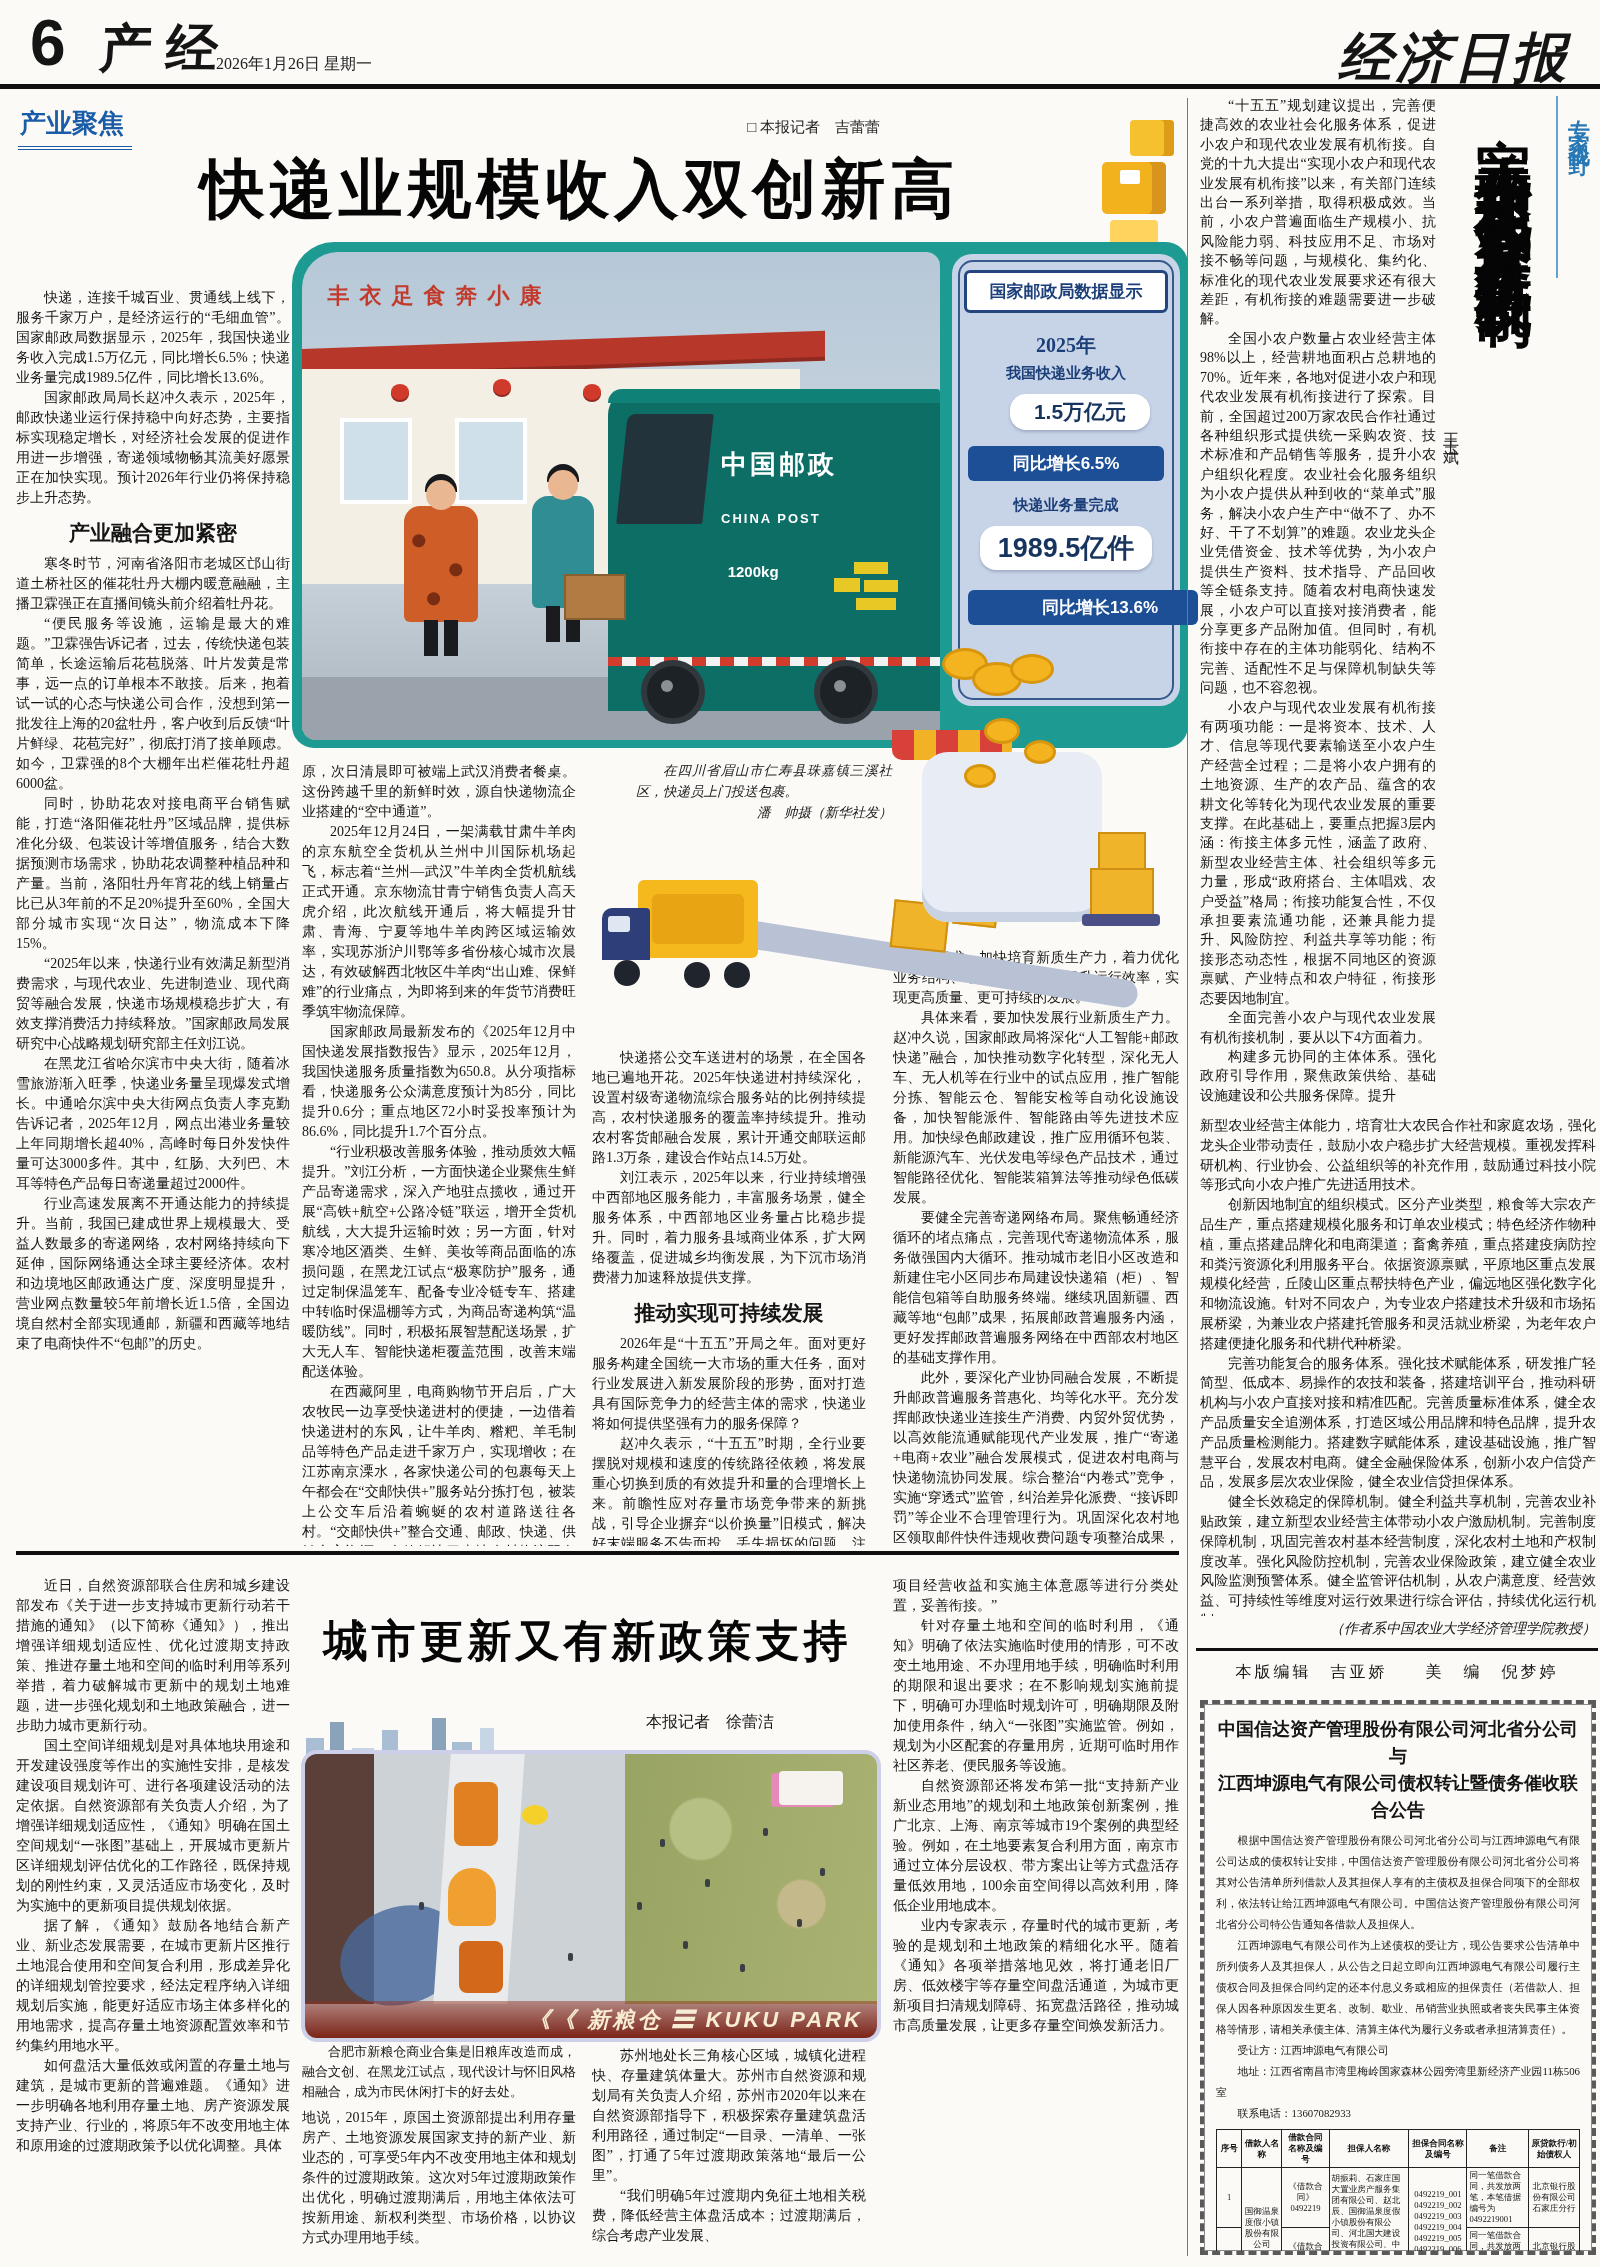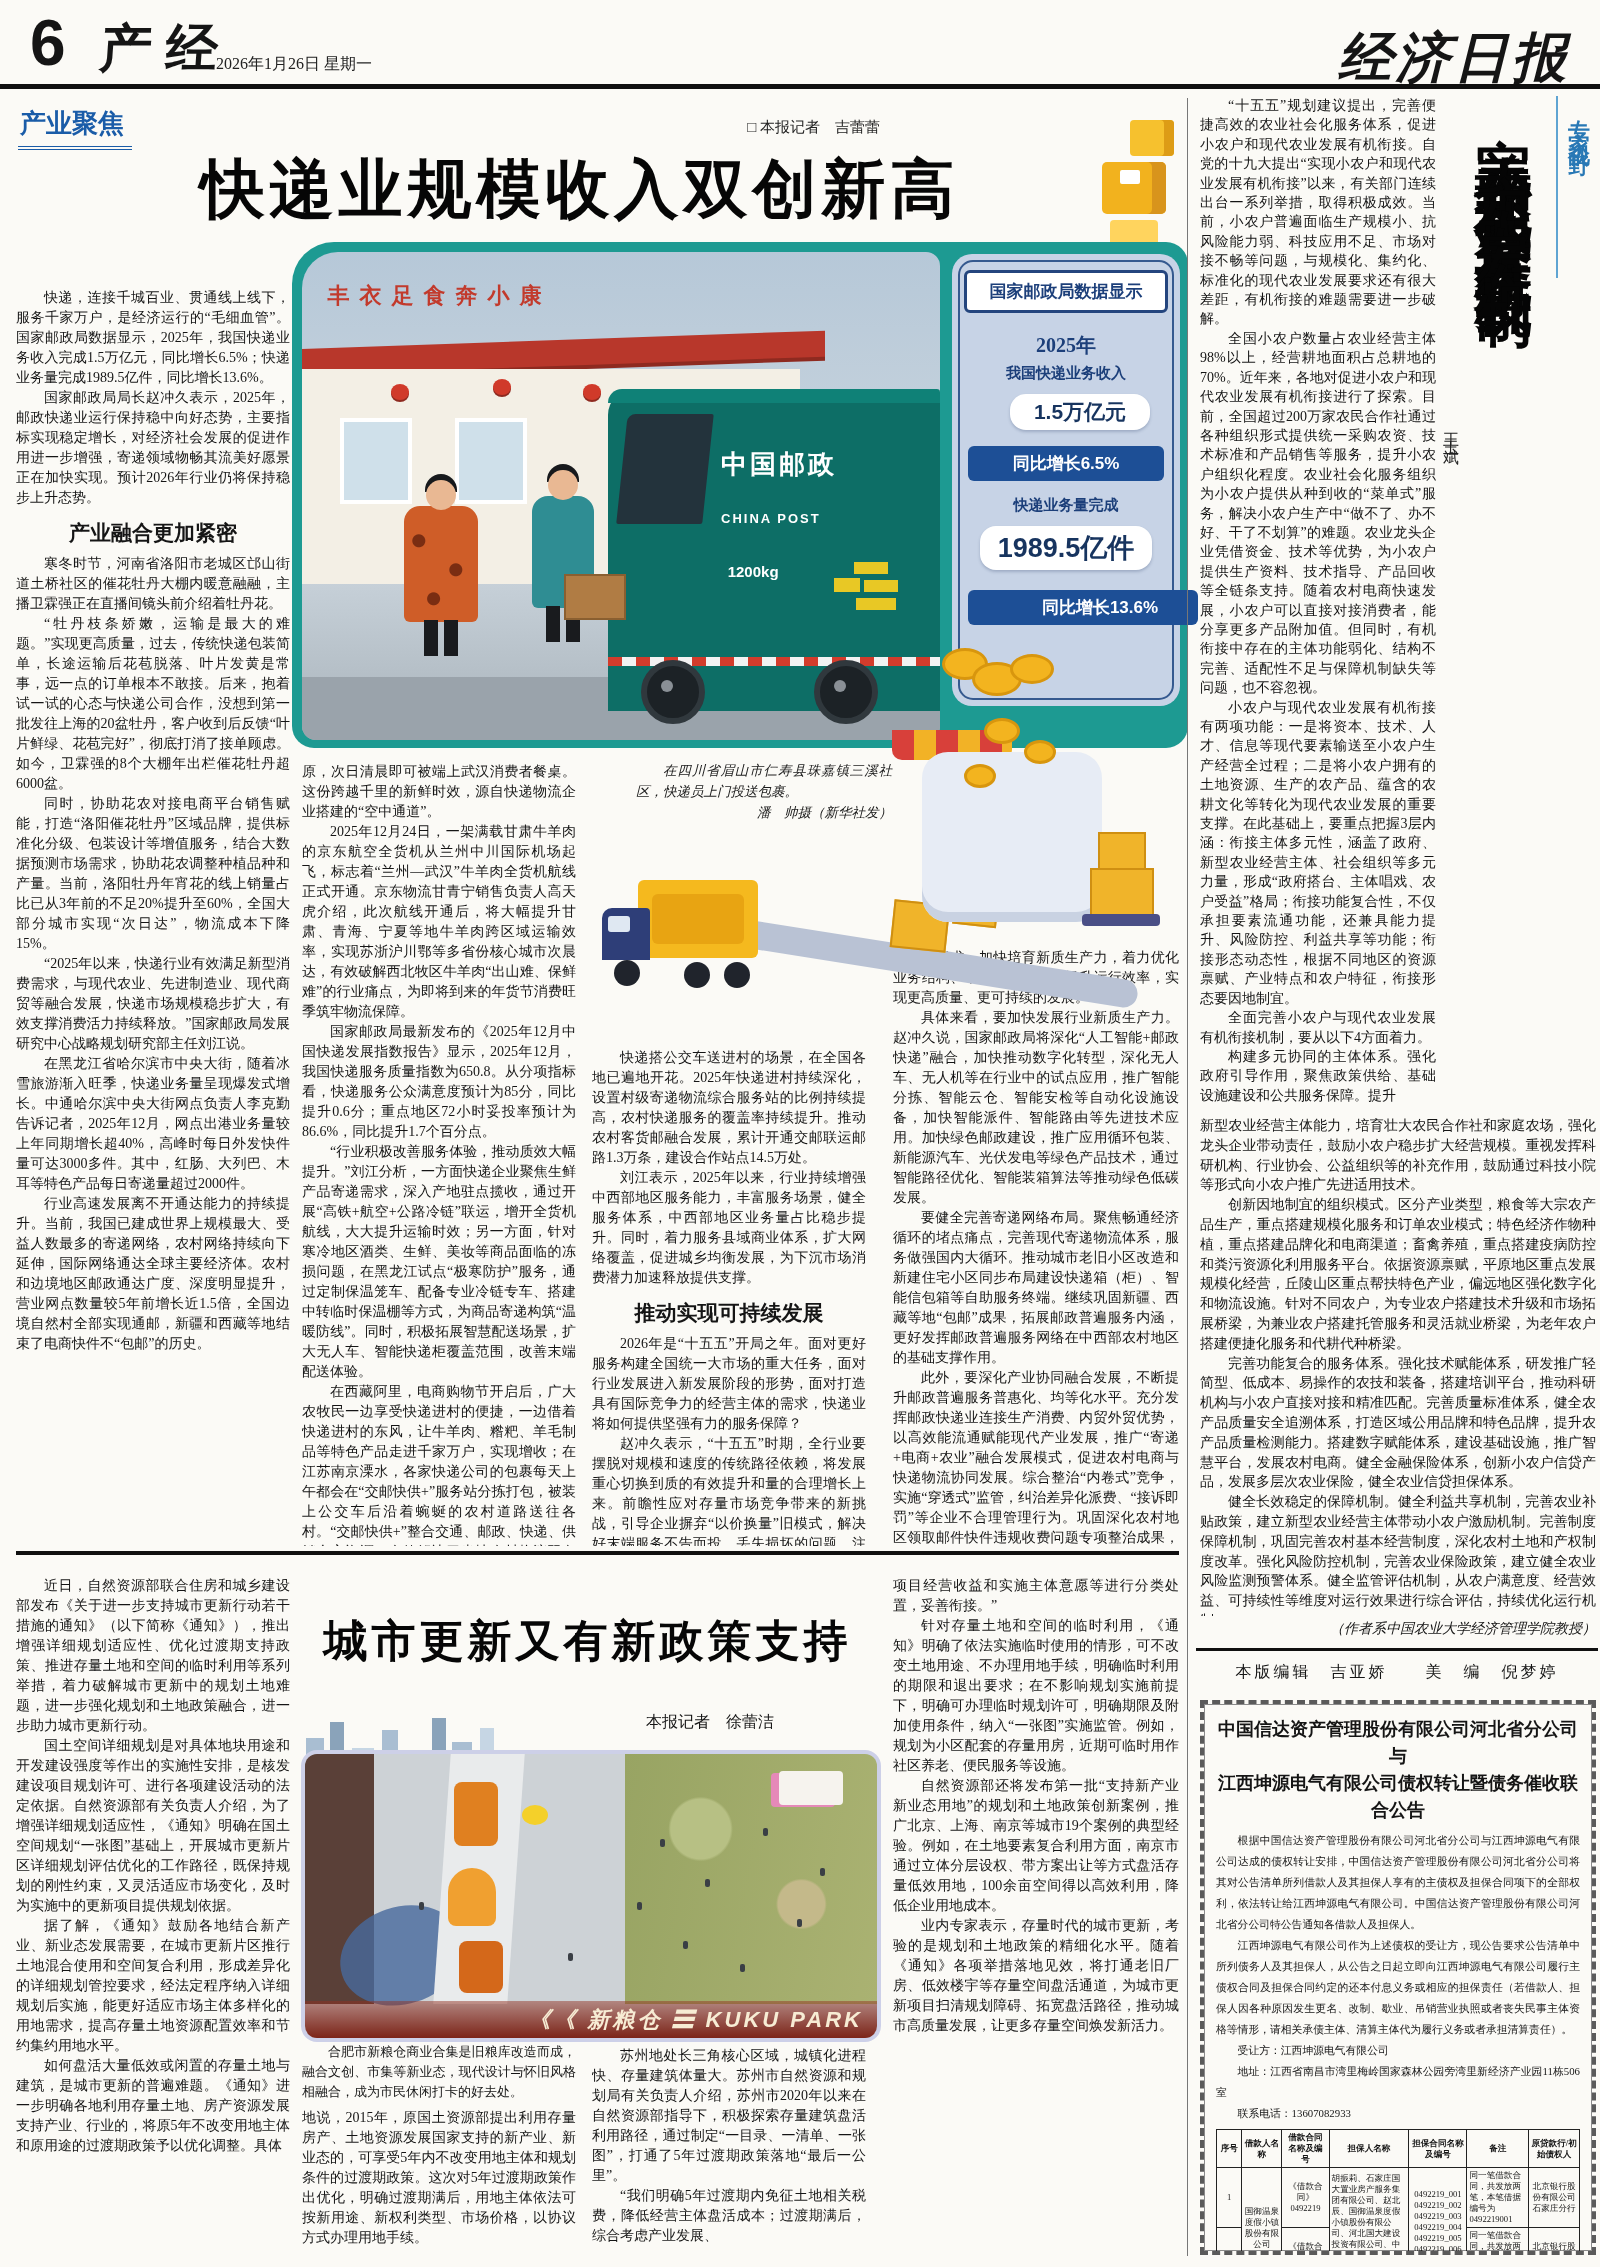--- a/index.html
+++ b/index.html
@@ -123,21 +123,21 @@
   <div class="abs" style="left:6px;top:42px;width:64px;height:52px;background:#f2b21e;border-radius:5px;box-shadow:inset -14px 0 0 #d8941c;"></div>
   <div class="abs" style="left:24px;top:50px;width:20px;height:14px;background:#fff;border-radius:2px;"></div>
   <div class="abs" style="left:14px;top:100px;width:48px;height:26px;background:#ffd45e;border-radius:4px;"></div>
 </div>
 
 <div class="abs col" style="left:16px;top:288px;width:274px;height:1256px;">
     <p>快递，连接千城百业、贯通线上线下，服务千家万户，是经济运行的“毛细血管”。国家邮政局数据显示，2025年，我国快递业务收入完成1.5万亿元，同比增长6.5%；快递业务量完成1989.5亿件，同比增长13.6%。</p>
     <p>国家邮政局局长赵冲久表示，2025年，邮政快递业运行保持稳中向好态势，主要指标实现稳定增长，对经济社会发展的促进作用进一步增强，寄递领域物畅其流美好愿景正在加快实现。预计2026年行业仍将保持稳步上升态势。</p>
     <div class="subhead">产业融合更加紧密</div>
     <p>寒冬时节，河南省洛阳市老城区邙山街道土桥社区的催花牡丹大棚内暖意融融，主播卫霖强正在直播间镜头前介绍着牡丹花。</p>
-    <p>“牡丹枝条娇嫩，运输是最大的难题。”实现更高质量，过去，传统快递包装简单，长途运输后花苞脱落、叶片发黄是常事，远一点的订单根本不敢接。后来，抱着试一试的心态与快递公司合作，没想到第一批发往上海的20盆牡丹，客户收到后反馈“叶片鲜绿、花苞完好”，彻底打消了接单顾虑。如今，卫霖强的8个大棚年出栏催花牡丹超6000盆。</p>
+    <p>“便民服务等设施，运输是最大的难题。”卫霖强告诉记者，过去，传统快递包装简单，长途运输后花苞脱落、叶片发黄是常事，远一点的订单根本不敢接。后来，抱着试一试的心态与快递公司合作，没想到第一批发往上海的20盆牡丹，客户收到后反馈“叶片鲜绿、花苞完好”，彻底打消了接单顾虑。如今，卫霖强的8个大棚年出栏催花牡丹超6000盆。</p>
     <p>同时，协助花农对接电商平台销售赋能，打造“洛阳催花牡丹”区域品牌，提供标准化分级、包装设计等增值服务，结合大数据预测市场需求，协助花农调整种植品种和产量。当前，洛阳牡丹年宵花的线上销量占比已从3年前的不足20%提升至60%，全国大部分城市实现“次日达”，物流成本下降15%。</p>
     <p>“2025年以来，快递行业有效满足新型消费需求，与现代农业、先进制造业、现代商贸等融合发展，快递市场规模稳步扩大，有效支撑消费活力持续释放。”国家邮政局发展研究中心战略规划研究部主任刘江说。</p>
     <p>在黑龙江省哈尔滨市中央大街，随着冰雪旅游渐入旺季，快递业务量呈现爆发式增长。中通哈尔滨中央大街网点负责人李克勤告诉记者，2025年12月，网点出港业务量较上年同期增长超40%，高峰时每日外发快件量可达3000多件。其中，红肠、大列巴、木耳等特色产品每日寄递量超过2000件。</p>
     <p>行业高速发展离不开通达能力的持续提升。当前，我国已建成世界上规模最大、受益人数最多的寄递网络，农村网络持续向下延伸，国际网络通达全球主要经济体。农村和边境地区邮政通达广度、深度明显提升，营业网点数量较5年前增长近1.5倍，全国边境自然村全部实现通邮，新疆和西藏等地结束了电商快件不“包邮”的历史。</p>
   </div>
 <div class="abs col" style="left:302px;top:762px;width:274px;height:784px;">
     <p class="noindent">原，次日清晨即可被端上武汉消费者餐桌。这份跨越千里的新鲜时效，源自快递物流企业搭建的“空中通道”。</p>
     <p>2025年12月24日，一架满载甘肃牛羊肉的京东航空全货机从兰州中川国际机场起飞，标志着“兰州—武汉”牛羊肉全货机航线正式开通。京东物流甘青宁销售负责人高天虎介绍，此次航线开通后，将大幅提升甘肃、青海、宁夏等地牛羊肉跨区域运输效率，实现苏浙沪川鄂等多省份核心城市次晨达，有效破解西北牧区牛羊肉“出山难、保鲜难”的行业痛点，为即将到来的年货节消费旺季筑牢物流保障。</p>
     <p>国家邮政局最新发布的《2025年12月中国快递发展指数报告》显示，2025年12月，我国快递服务质量指数为650.8。从分项指标看，快递服务公众满意度预计为85分，同比提升0.6分；重点地区72小时妥投率预计为86.6%，同比提升1.7个百分点。</p>
     <p>“行业积极改善服务体验，推动质效大幅提升。”刘江分析，一方面快递企业聚焦生鲜产品寄递需求，深入产地驻点揽收，通过开展“高铁+航空+公路冷链”联运，增开全货机航线，大大提升运输时效；另一方面，针对寒冷地区酒类、生鲜、美妆等商品面临的冻损问题，在黑龙江试点“极寒防护”服务，通过定制保温笼车、配备专业冷链专车、搭建中转临时保温棚等方式，为商品寄递构筑“温暖防线”。同时，积极拓展智慧配送场景，扩大无人车、智能快递柜覆盖范围，改善末端配送体验。</p>
@@ -288,21 +288,21 @@
   <div class="dotp" style="left:66%;top:66%;"></div>
     <div class="dotp" style="left:76%;top:74%;"></div>
   <div class="dotp" style="left:90%;top:40%;"></div>
     <div class="dotp" style="left:58%;top:52%;"></div>
   <div class="dotp" style="left:20%;top:52%;"></div>
     <div class="dotp" style="left:46%;top:70%;"></div>
   <div class="signstrip">《《 新粮仓 ☰ KUKU PARK</div>
 </div>
 
 <div class="abs col kai" style="left:302px;top:2042px;width:274px;height:62px;font-size:13px;line-height:20px;">
-  <p>合肥市新粮仓商业合集是旧粮库改造而成，融合文创、市集等新业态，现代设计与怀旧风格相融合，成为市民休闲打卡的好去处。</p>
+  <p>合肥市新粮仓商业合集是旧粮库改造而成，融合文创、在黑龙江试点，现代设计与怀旧风格相融合，成为市民休闲打卡的好去处。</p>
 </div>
 <div class="abs col" style="left:302px;top:2108px;width:274px;height:152px;">
     <p class="noindent">地说，2015年，原国土资源部提出利用存量房产、土地资源发展国家支持的新产业、新业态的，可享受5年内不改变用地主体和规划条件的过渡期政策。这次对5年过渡期政策作出优化，明确过渡期满后，用地主体依法可按新用途、新权利类型、市场价格，以协议方式办理用地手续。</p>
   </div>
 <div class="abs col" style="left:592px;top:2046px;width:274px;height:214px;">
     <p>苏州地处长三角核心区域，城镇化进程快、存量建筑体量大。苏州市自然资源和规划局有关负责人介绍，苏州市2020年以来在自然资源部指导下，积极探索存量建筑盘活利用路径，通过制定“一目录、一清单、一张图”，打通了5年过渡期政策落地“最后一公里”。</p>
     <p>“我们明确5年过渡期内免征土地相关税费，降低经营主体盘活成本；过渡期满后，综合考虑产业发展、</p>
   </div>
 <div class="abs col" style="left:893px;top:1576px;width:286px;height:684px;">
     <p class="noindent">项目经营收益和实施主体意愿等进行分类处置，妥善衔接。”</p>

